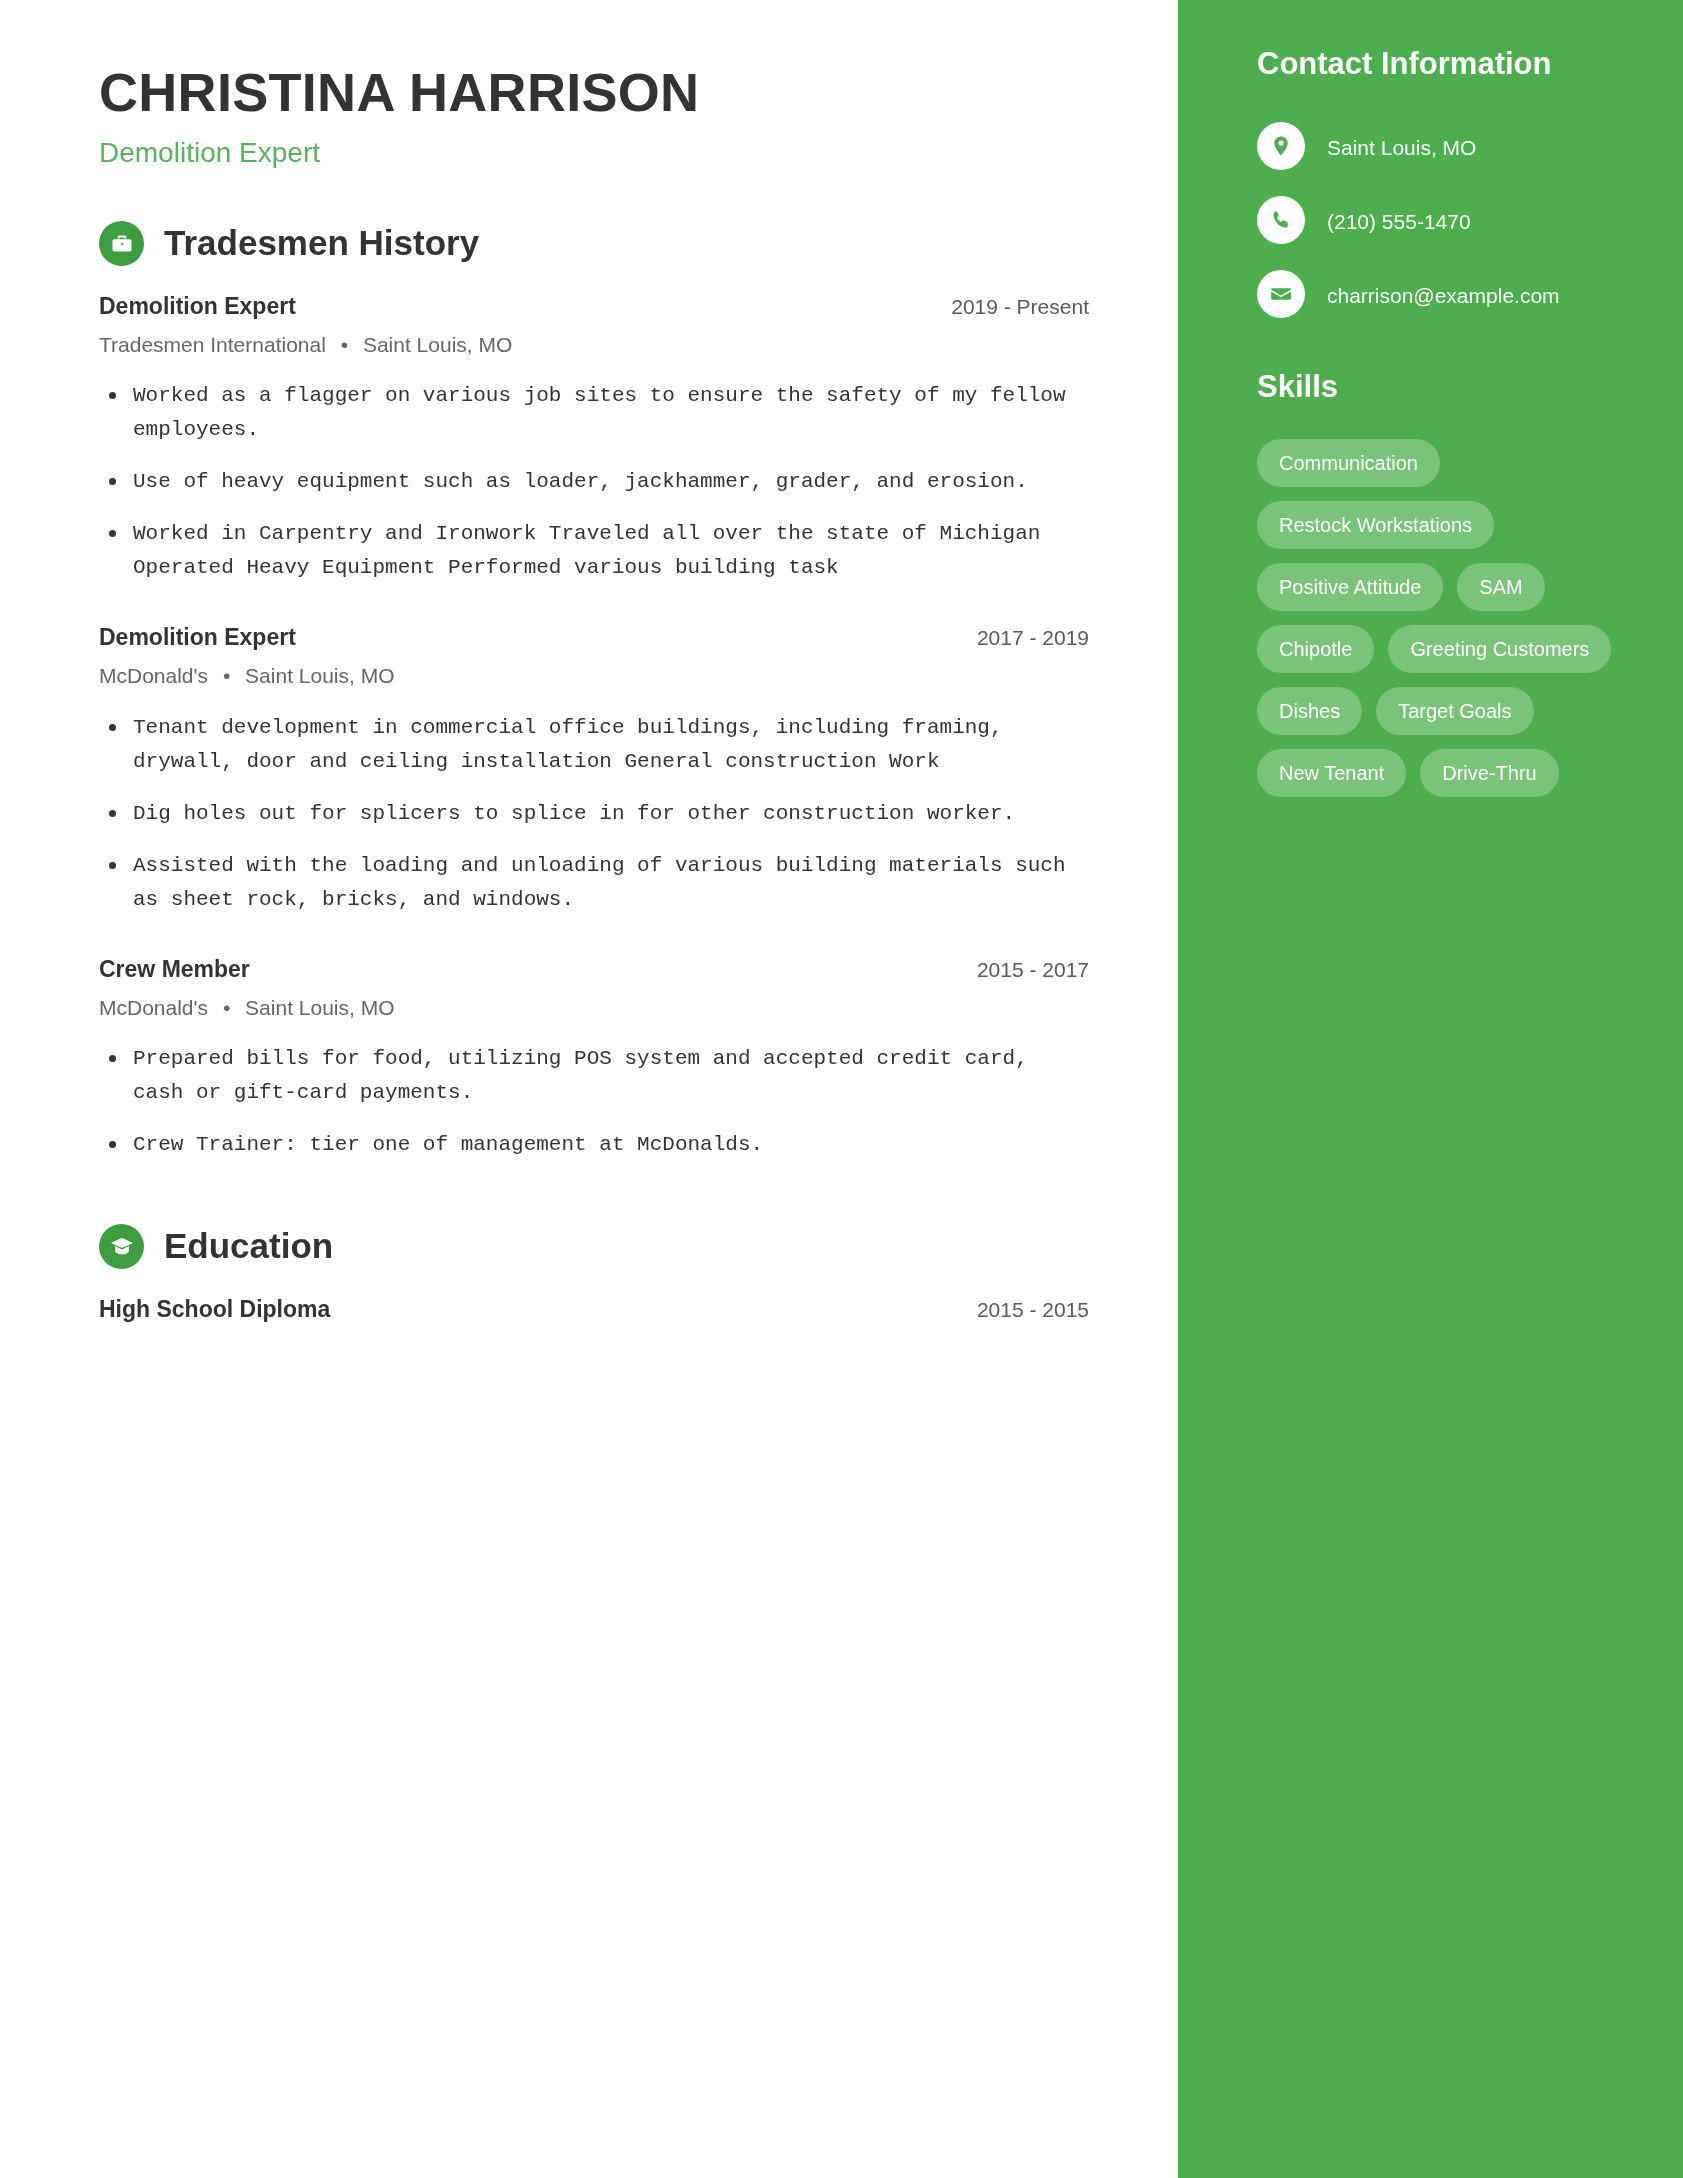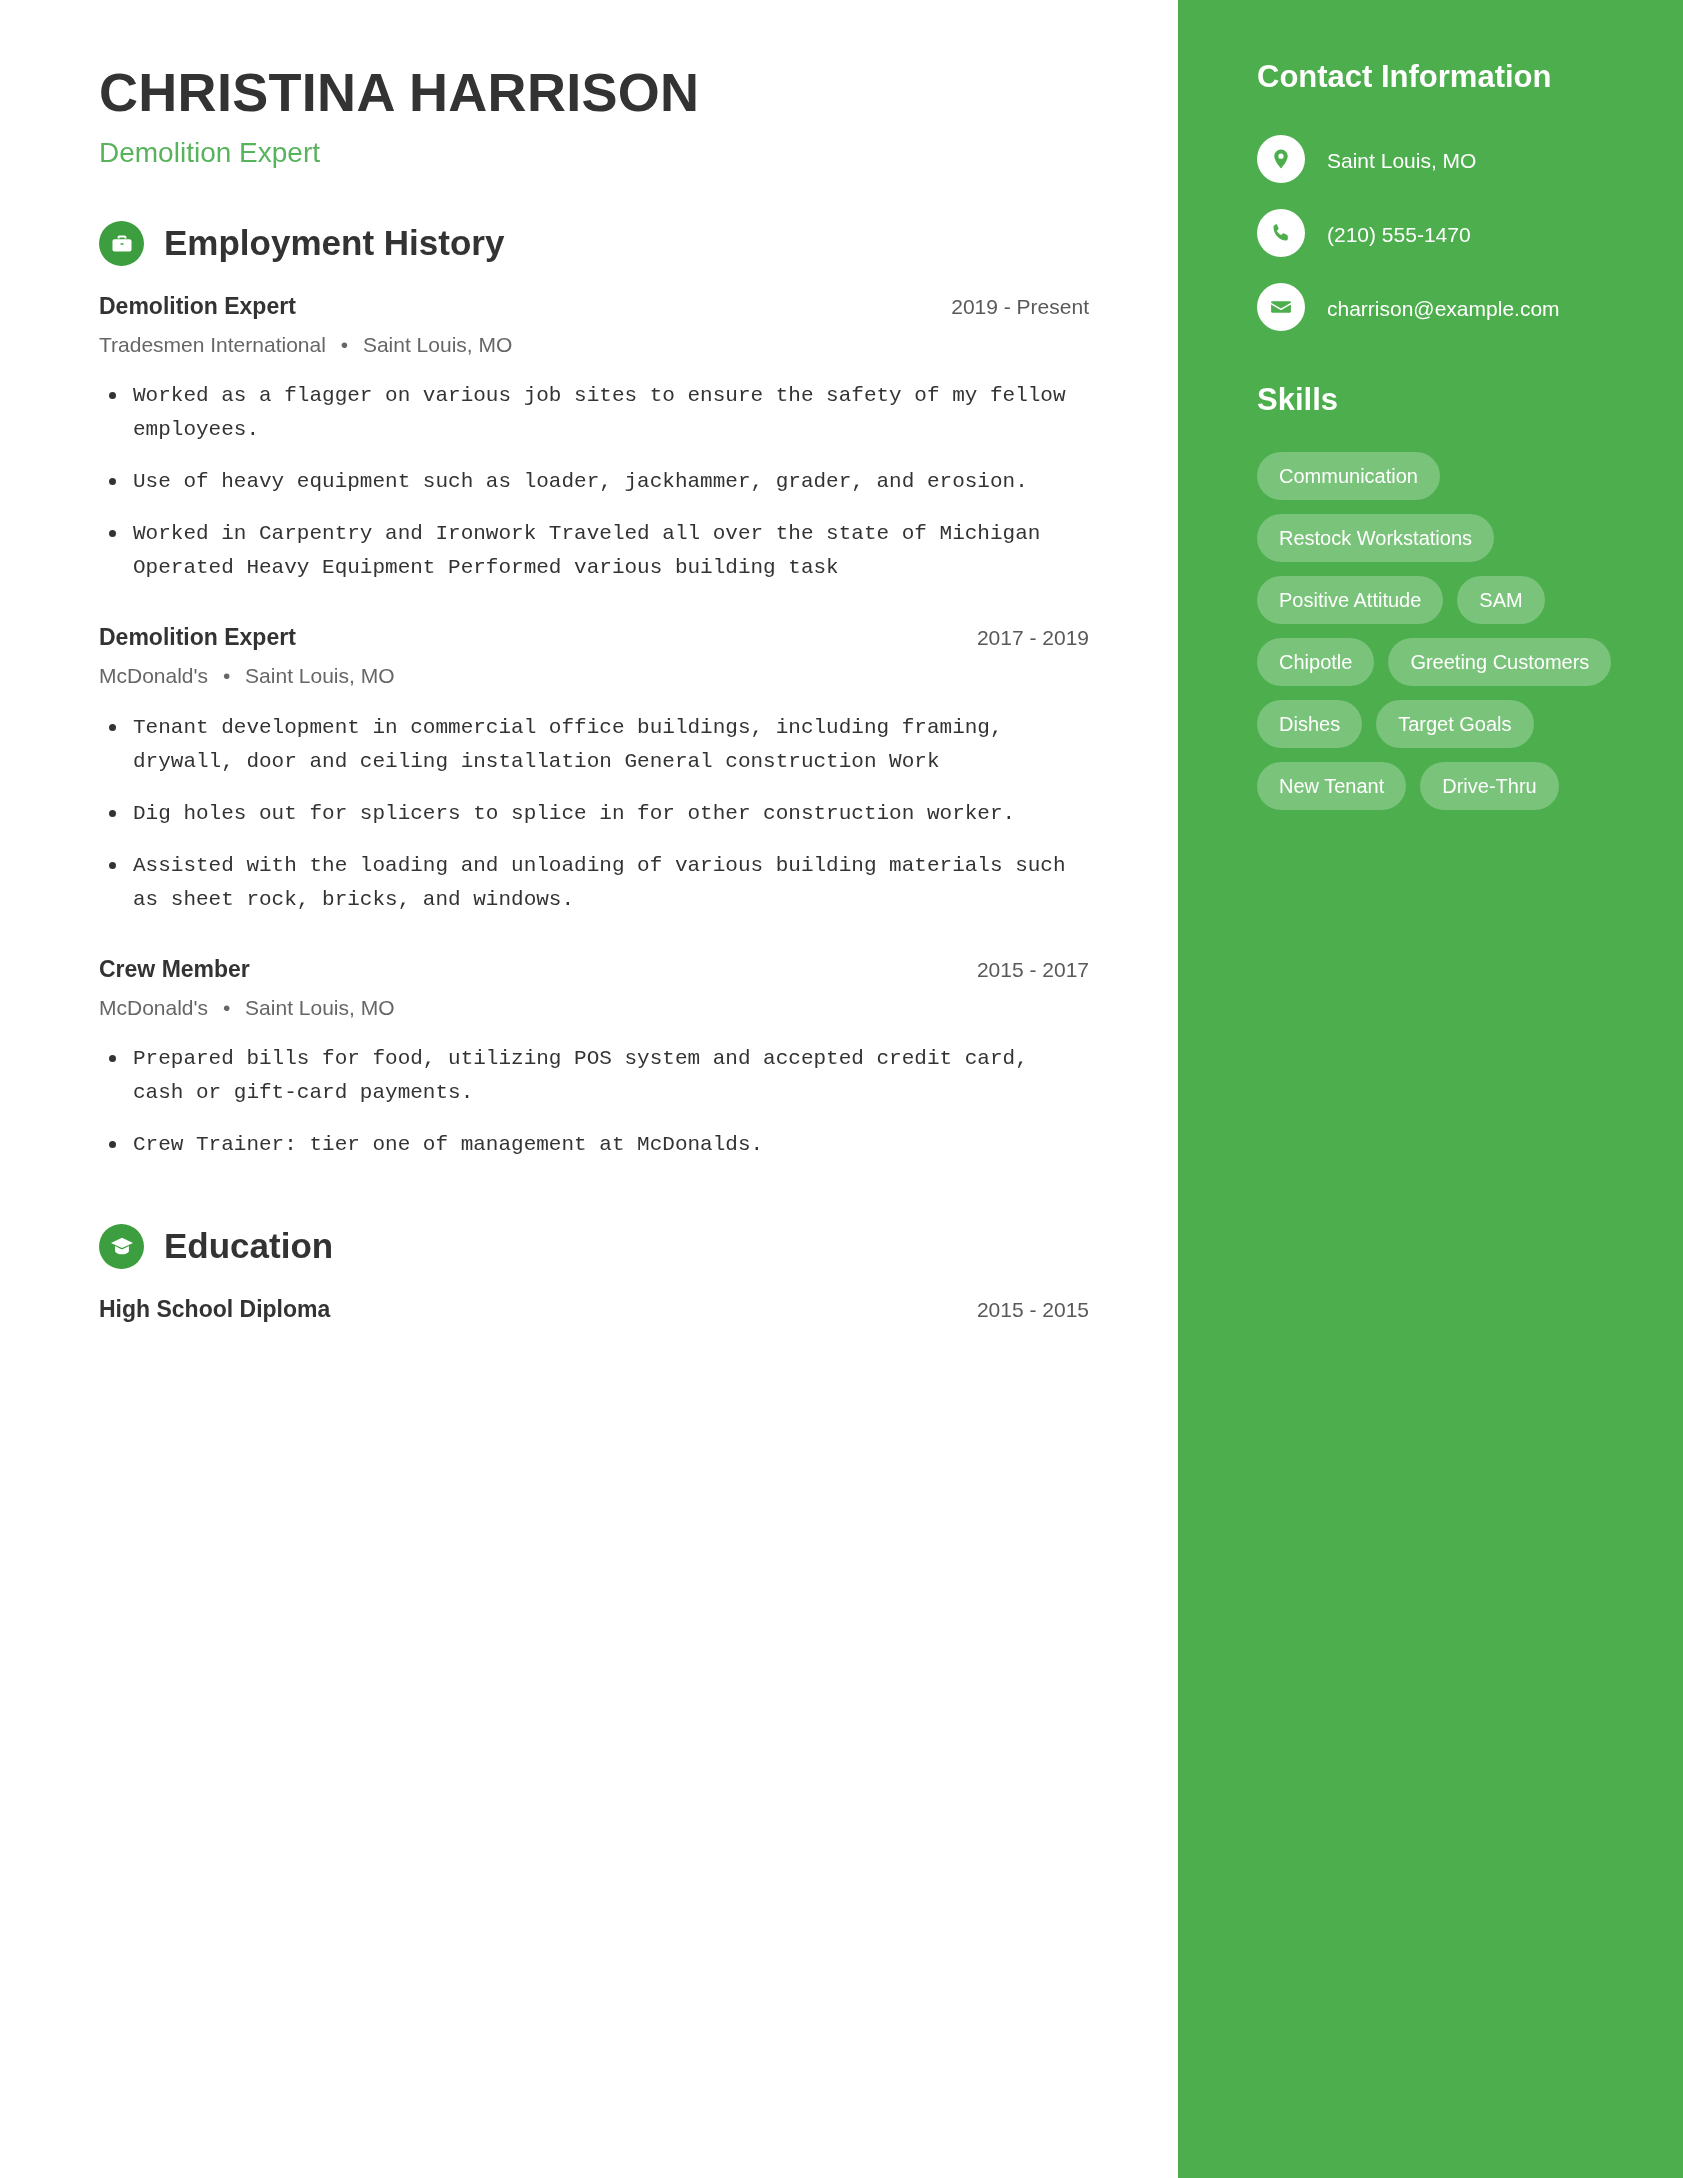--- a/index.html
+++ b/index.html
@@ -140,21 +140,21 @@
     border-radius: 50%;
     background: #333333;
   }
 
   
   .sidebar {
     width: 505px;
     flex: 0 0 505px;
     background: #4cae4c;
     color: #ffffff;
-    padding: 58px 69px 0 79px;
+    padding: 45px 69px 0 79px;
   }
 
   .side-title {
     font-size: 31px;
     font-weight: 700;
     color: #ffffff;
     line-height: 1.25;
   }
 
   .contact-list { margin-top: 38px; }
@@ -219,21 +219,21 @@
 
     <div class="section">
       <div class="section-head">
         <span class="section-icon">
           <svg width="26" height="26" viewBox="0 0 24 24" aria-hidden="true">
             <path fill="#ffffff" d="M9.5 4.2h5a1.6 1.6 0 0 1 1.6 1.6v1.1h-1.9V6.1h-4.4v0.8H7.9V5.8A1.6 1.6 0 0 1 9.5 4.2z"></path>
             <rect x="3.2" y="7.6" width="17.6" height="11.3" rx="1.9" fill="#ffffff"></rect>
             <rect x="10.6" y="11.3" width="2.8" height="1.5" rx="0.5" fill="#3c9e3e"></rect>
           </svg>
         </span>
-        <span class="section-title">Employment History</span>
+        <span class="section-title">Tradesmen History</span>
       </div>
 
       <div>
 
         <div class="entry">
           <div class="entry-top">
             <span class="entry-role">Demolition Expert</span>
             <span class="entry-dates">2019 - Present</span>
           </div>
           <div class="entry-meta">

